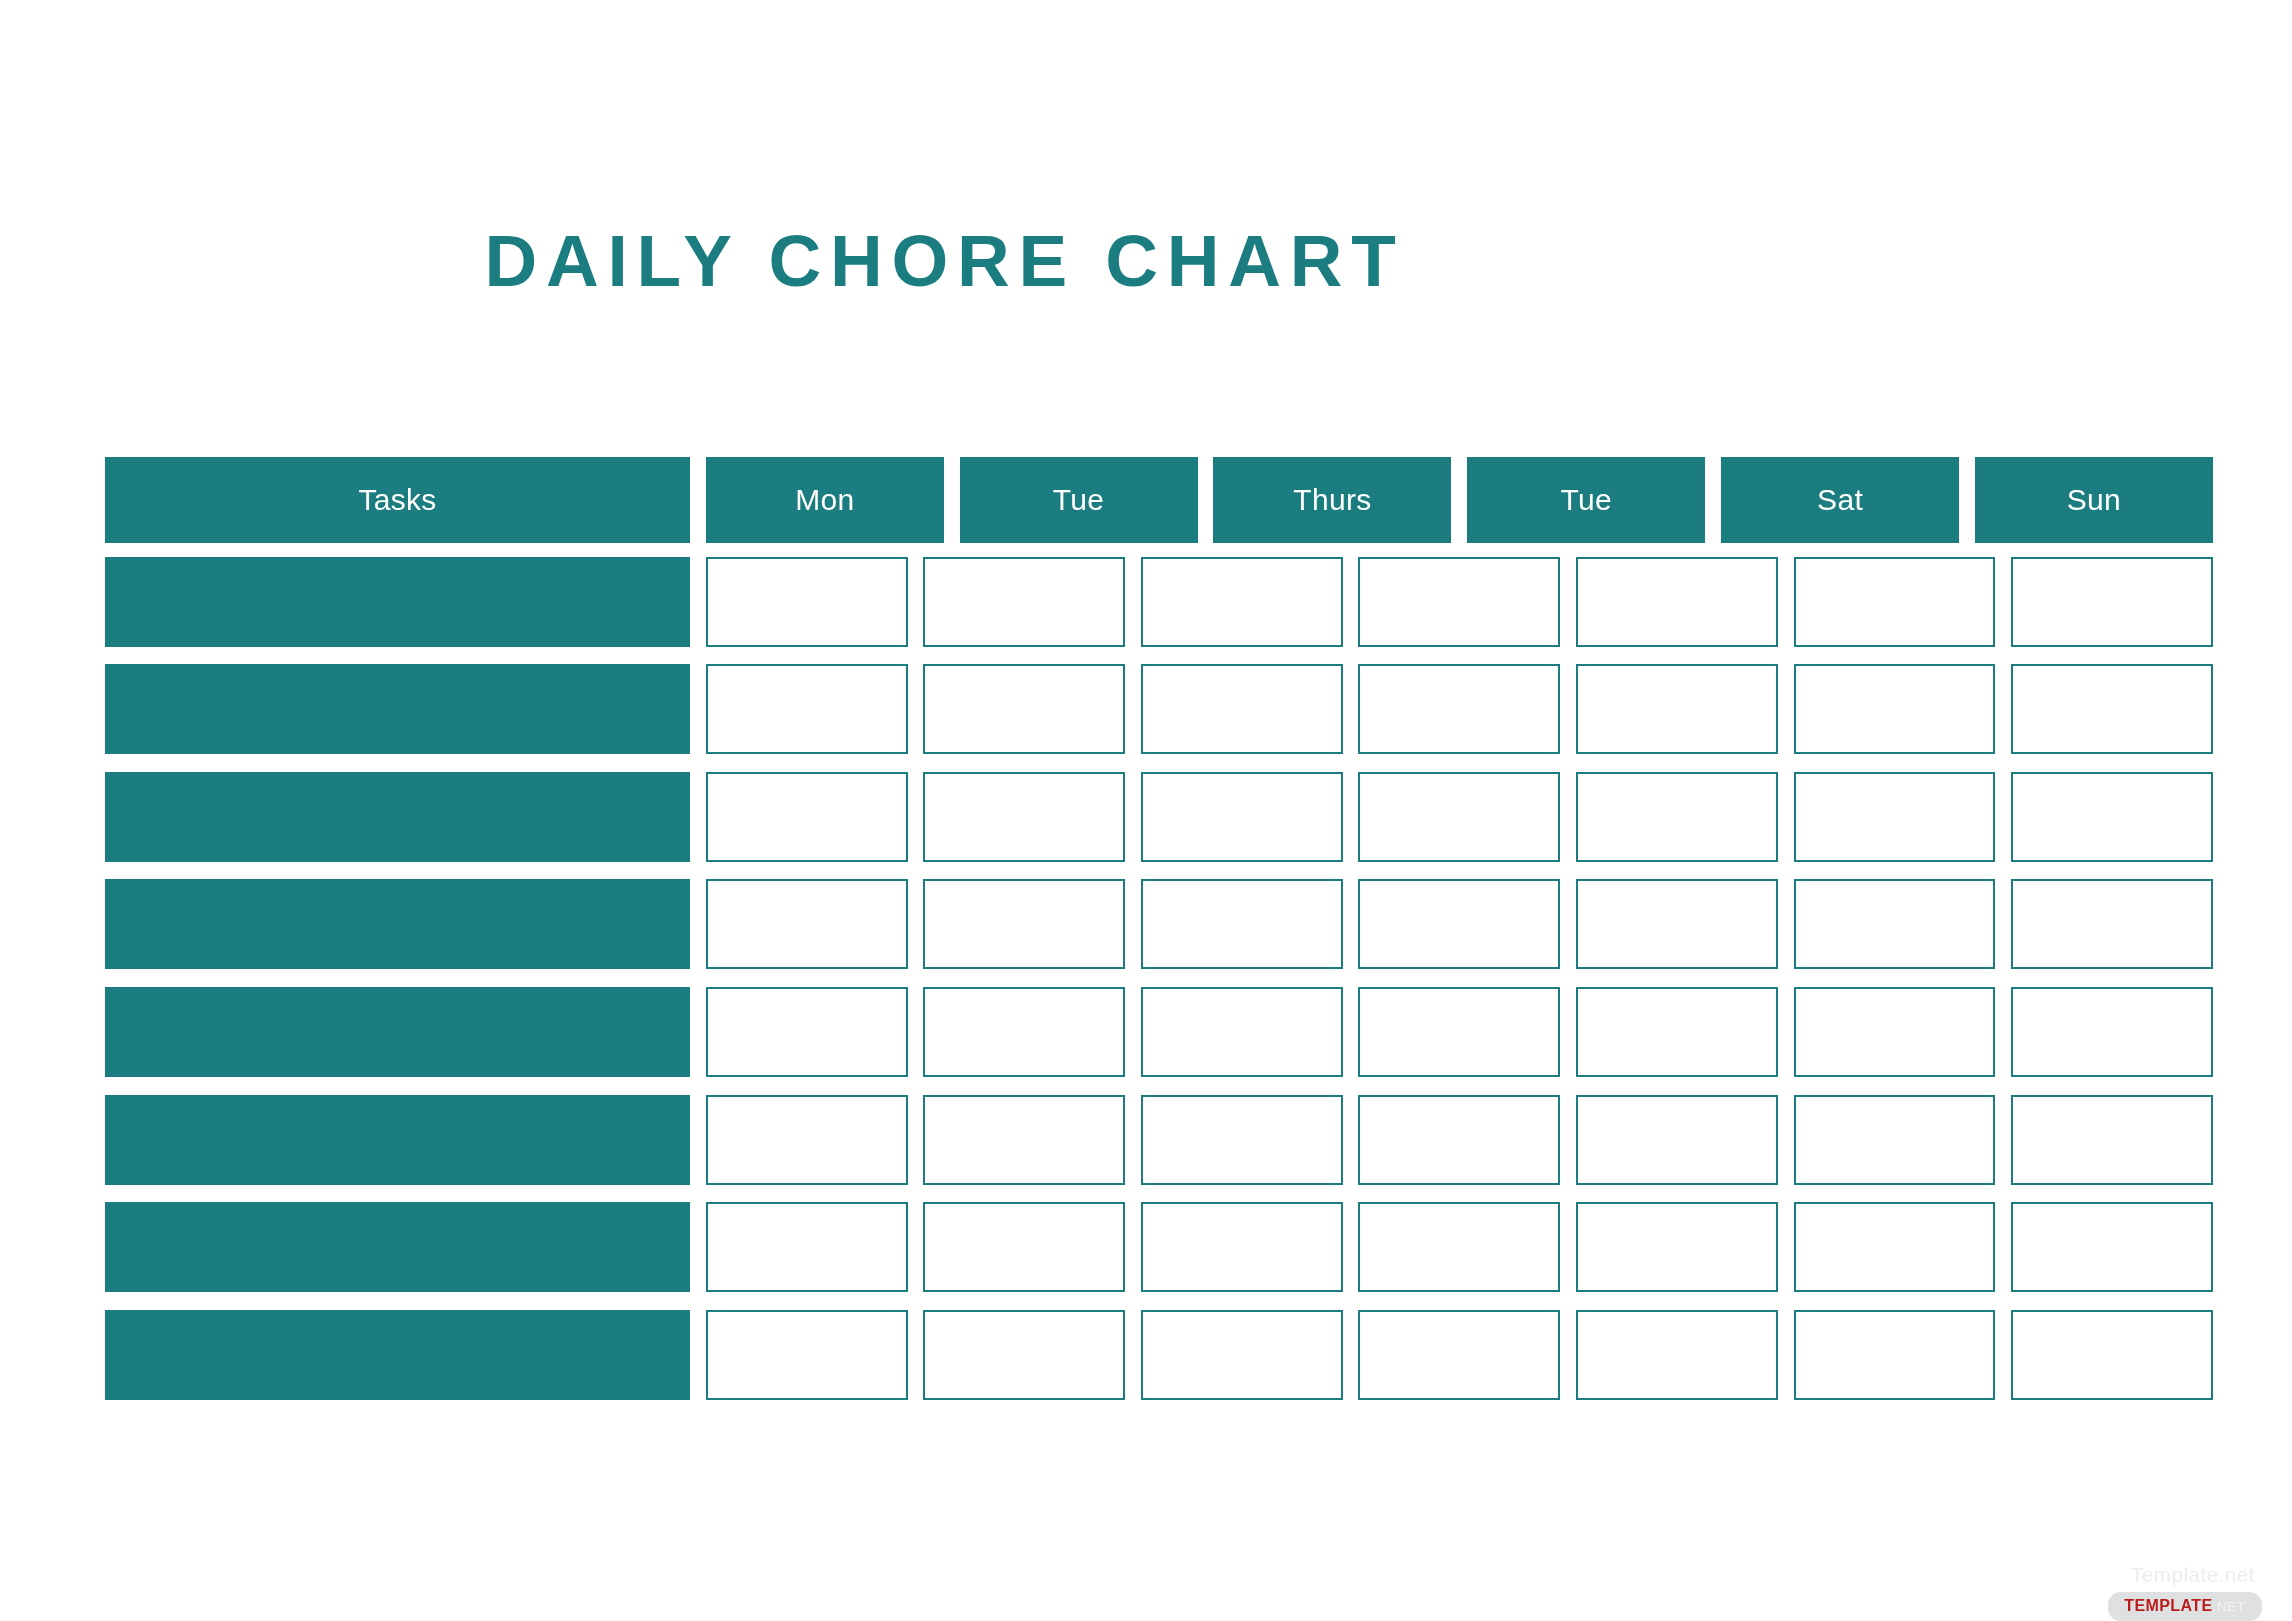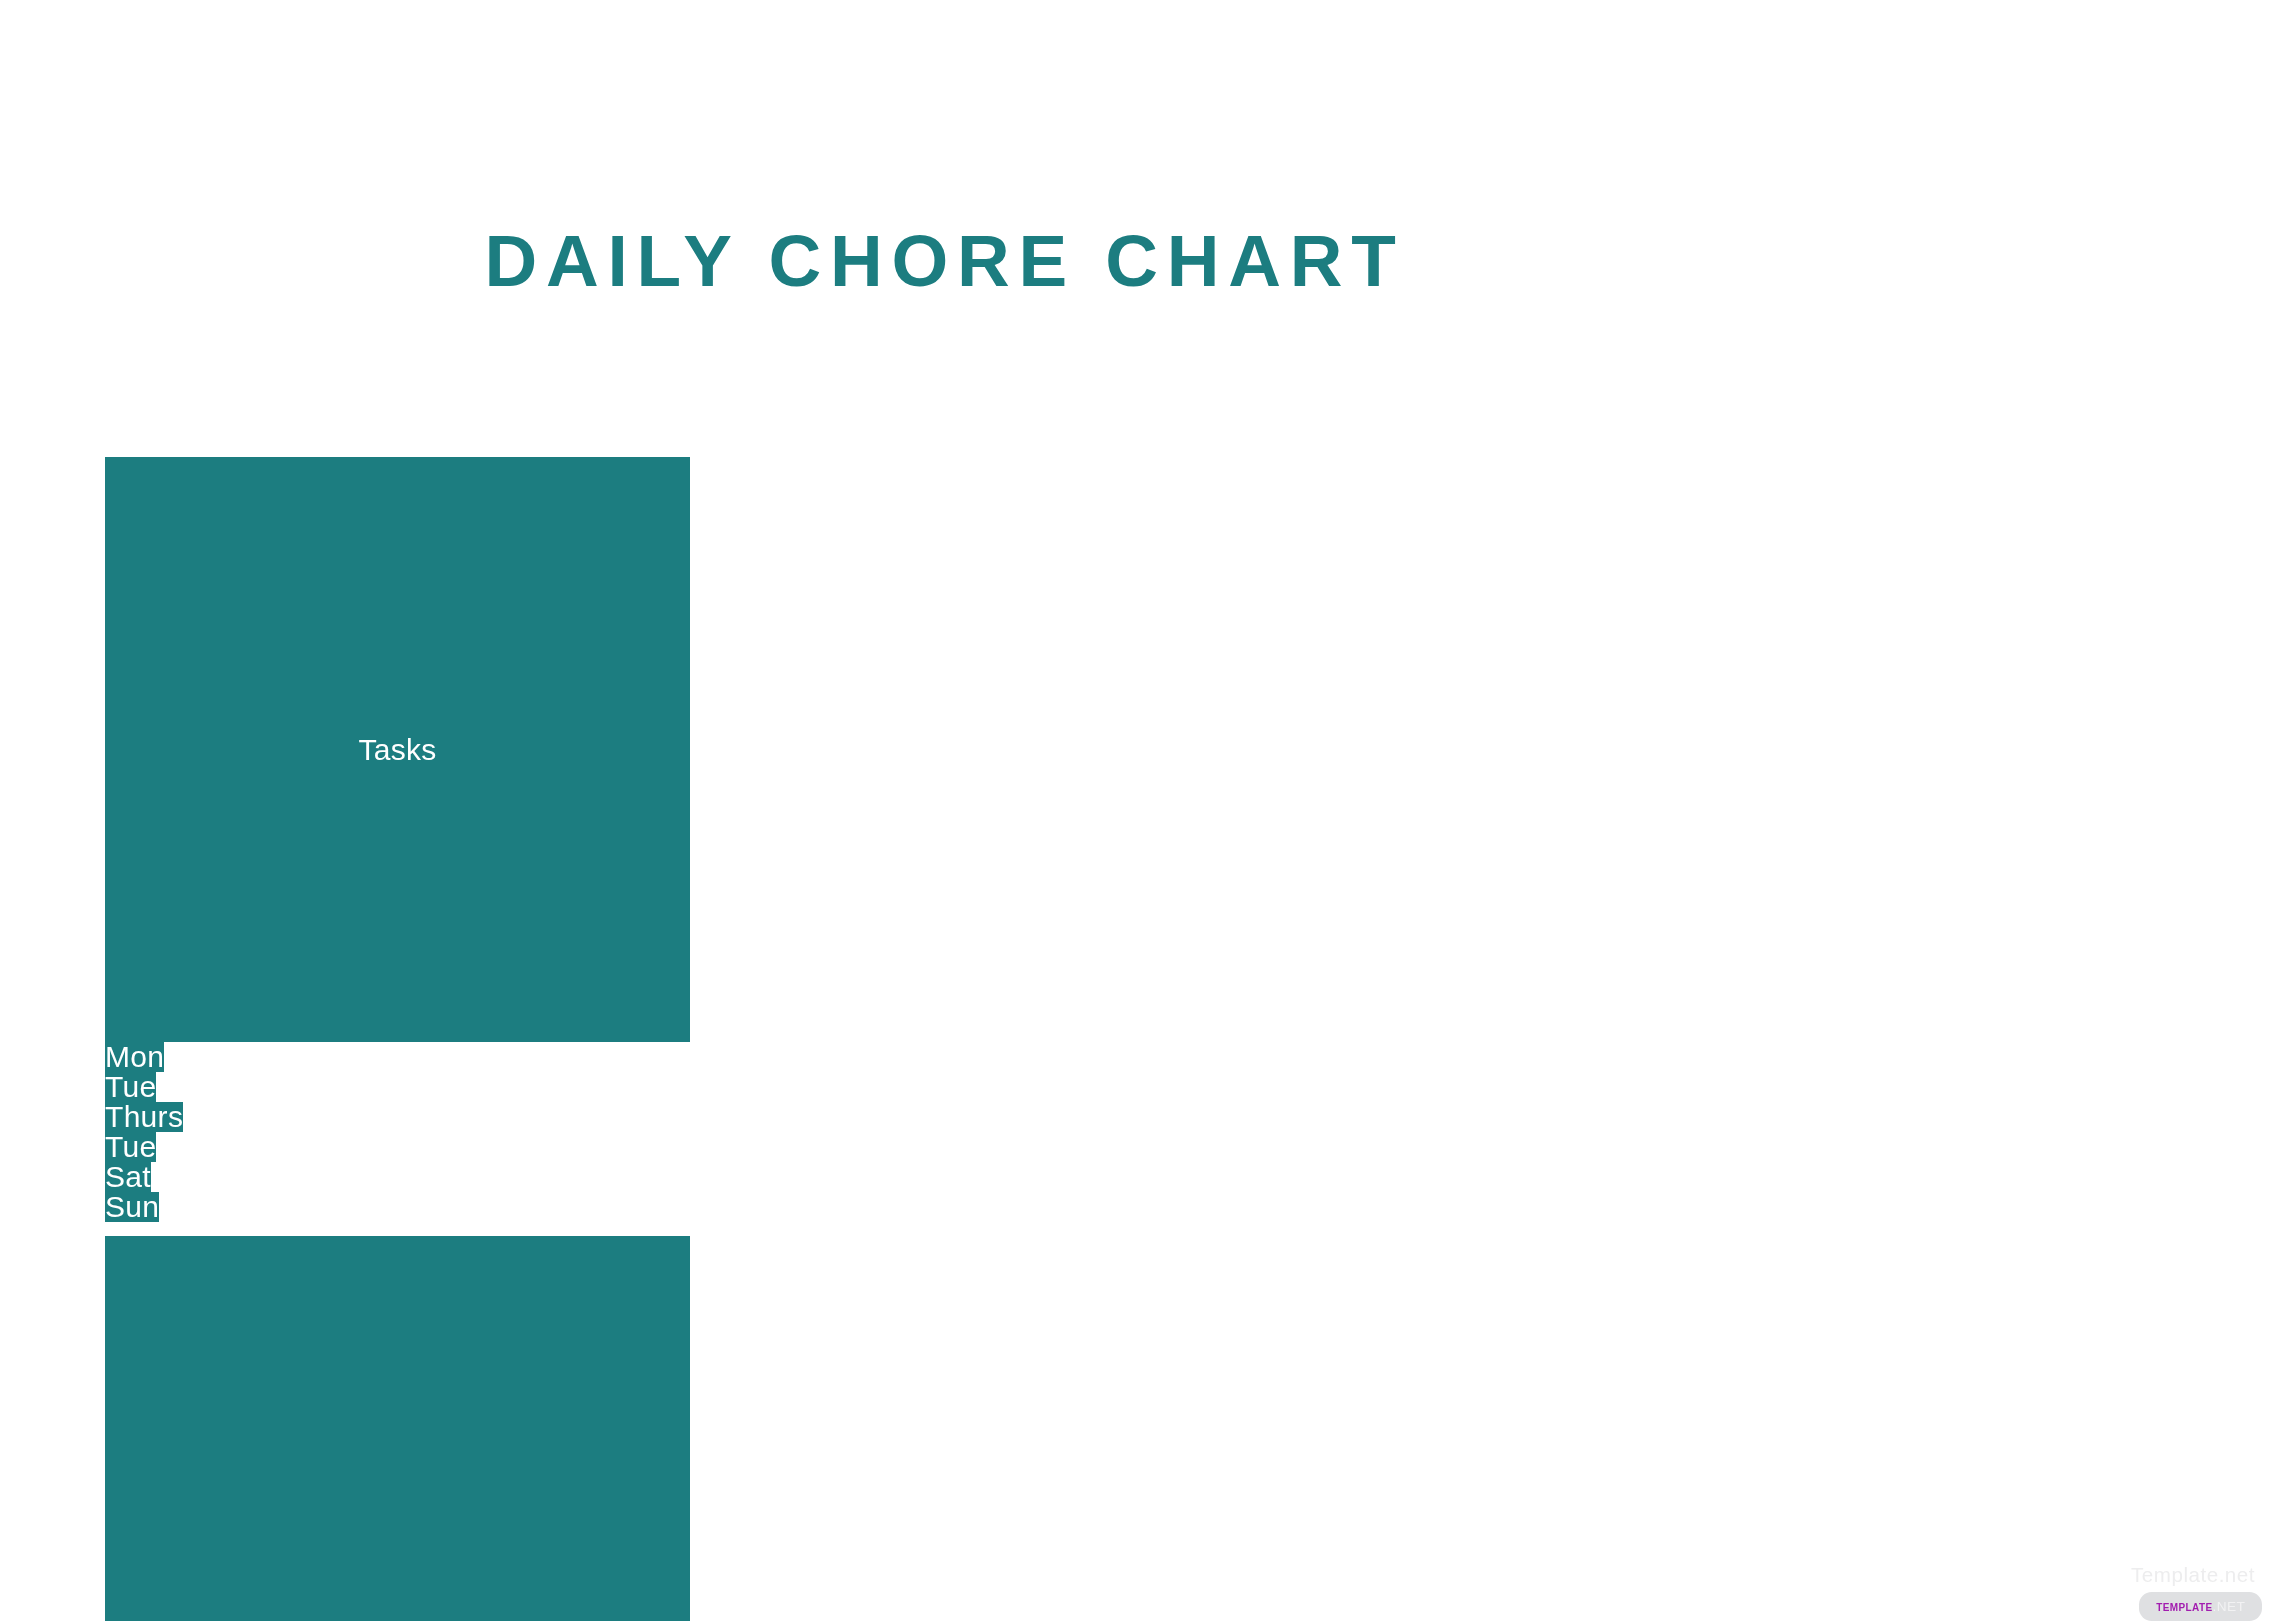--- a/index.html
+++ b/index.html
@@ -37,23 +37,22 @@
   
   .chart-table {
     position: absolute;
     left: 105px;
     top: 457px;
     width: 2108px;
   }
 
   .row {
     display: flex;
-    align-items: flex-start;
+    align-items: flex-end;
     width: 100%;
-    flex-direction: column;
   }
 
   .row + .row { margin-top: 17.6px; }
 
   .header-row { margin-bottom: 13.7px; }
 
   
   .cell-task {
     flex: 0 0 585px;
     width: 585px;
@@ -113,22 +112,22 @@
     position: absolute;
     right: 31px;
     top: 1592px;
     background: #DFE0E2;
     border-radius: 12.7px;
     padding: 4.9px 16.7px 5.9px 16.7px;
     white-space: nowrap;
   }
 
   .watermark-badge .wb-strong {
-    color: #a21caf;
-    font-size: 10px;
+    color: #b91c1c;
+    font-size: 16px;
     font-weight: 700;
     letter-spacing: 0.4px;
   }
   .watermark-badge .wb-light {
     color: #F2F2F3;
     font-size: 13.7px;
     font-weight: 400;
     letter-spacing: 0.4px;
   }
 </style>

